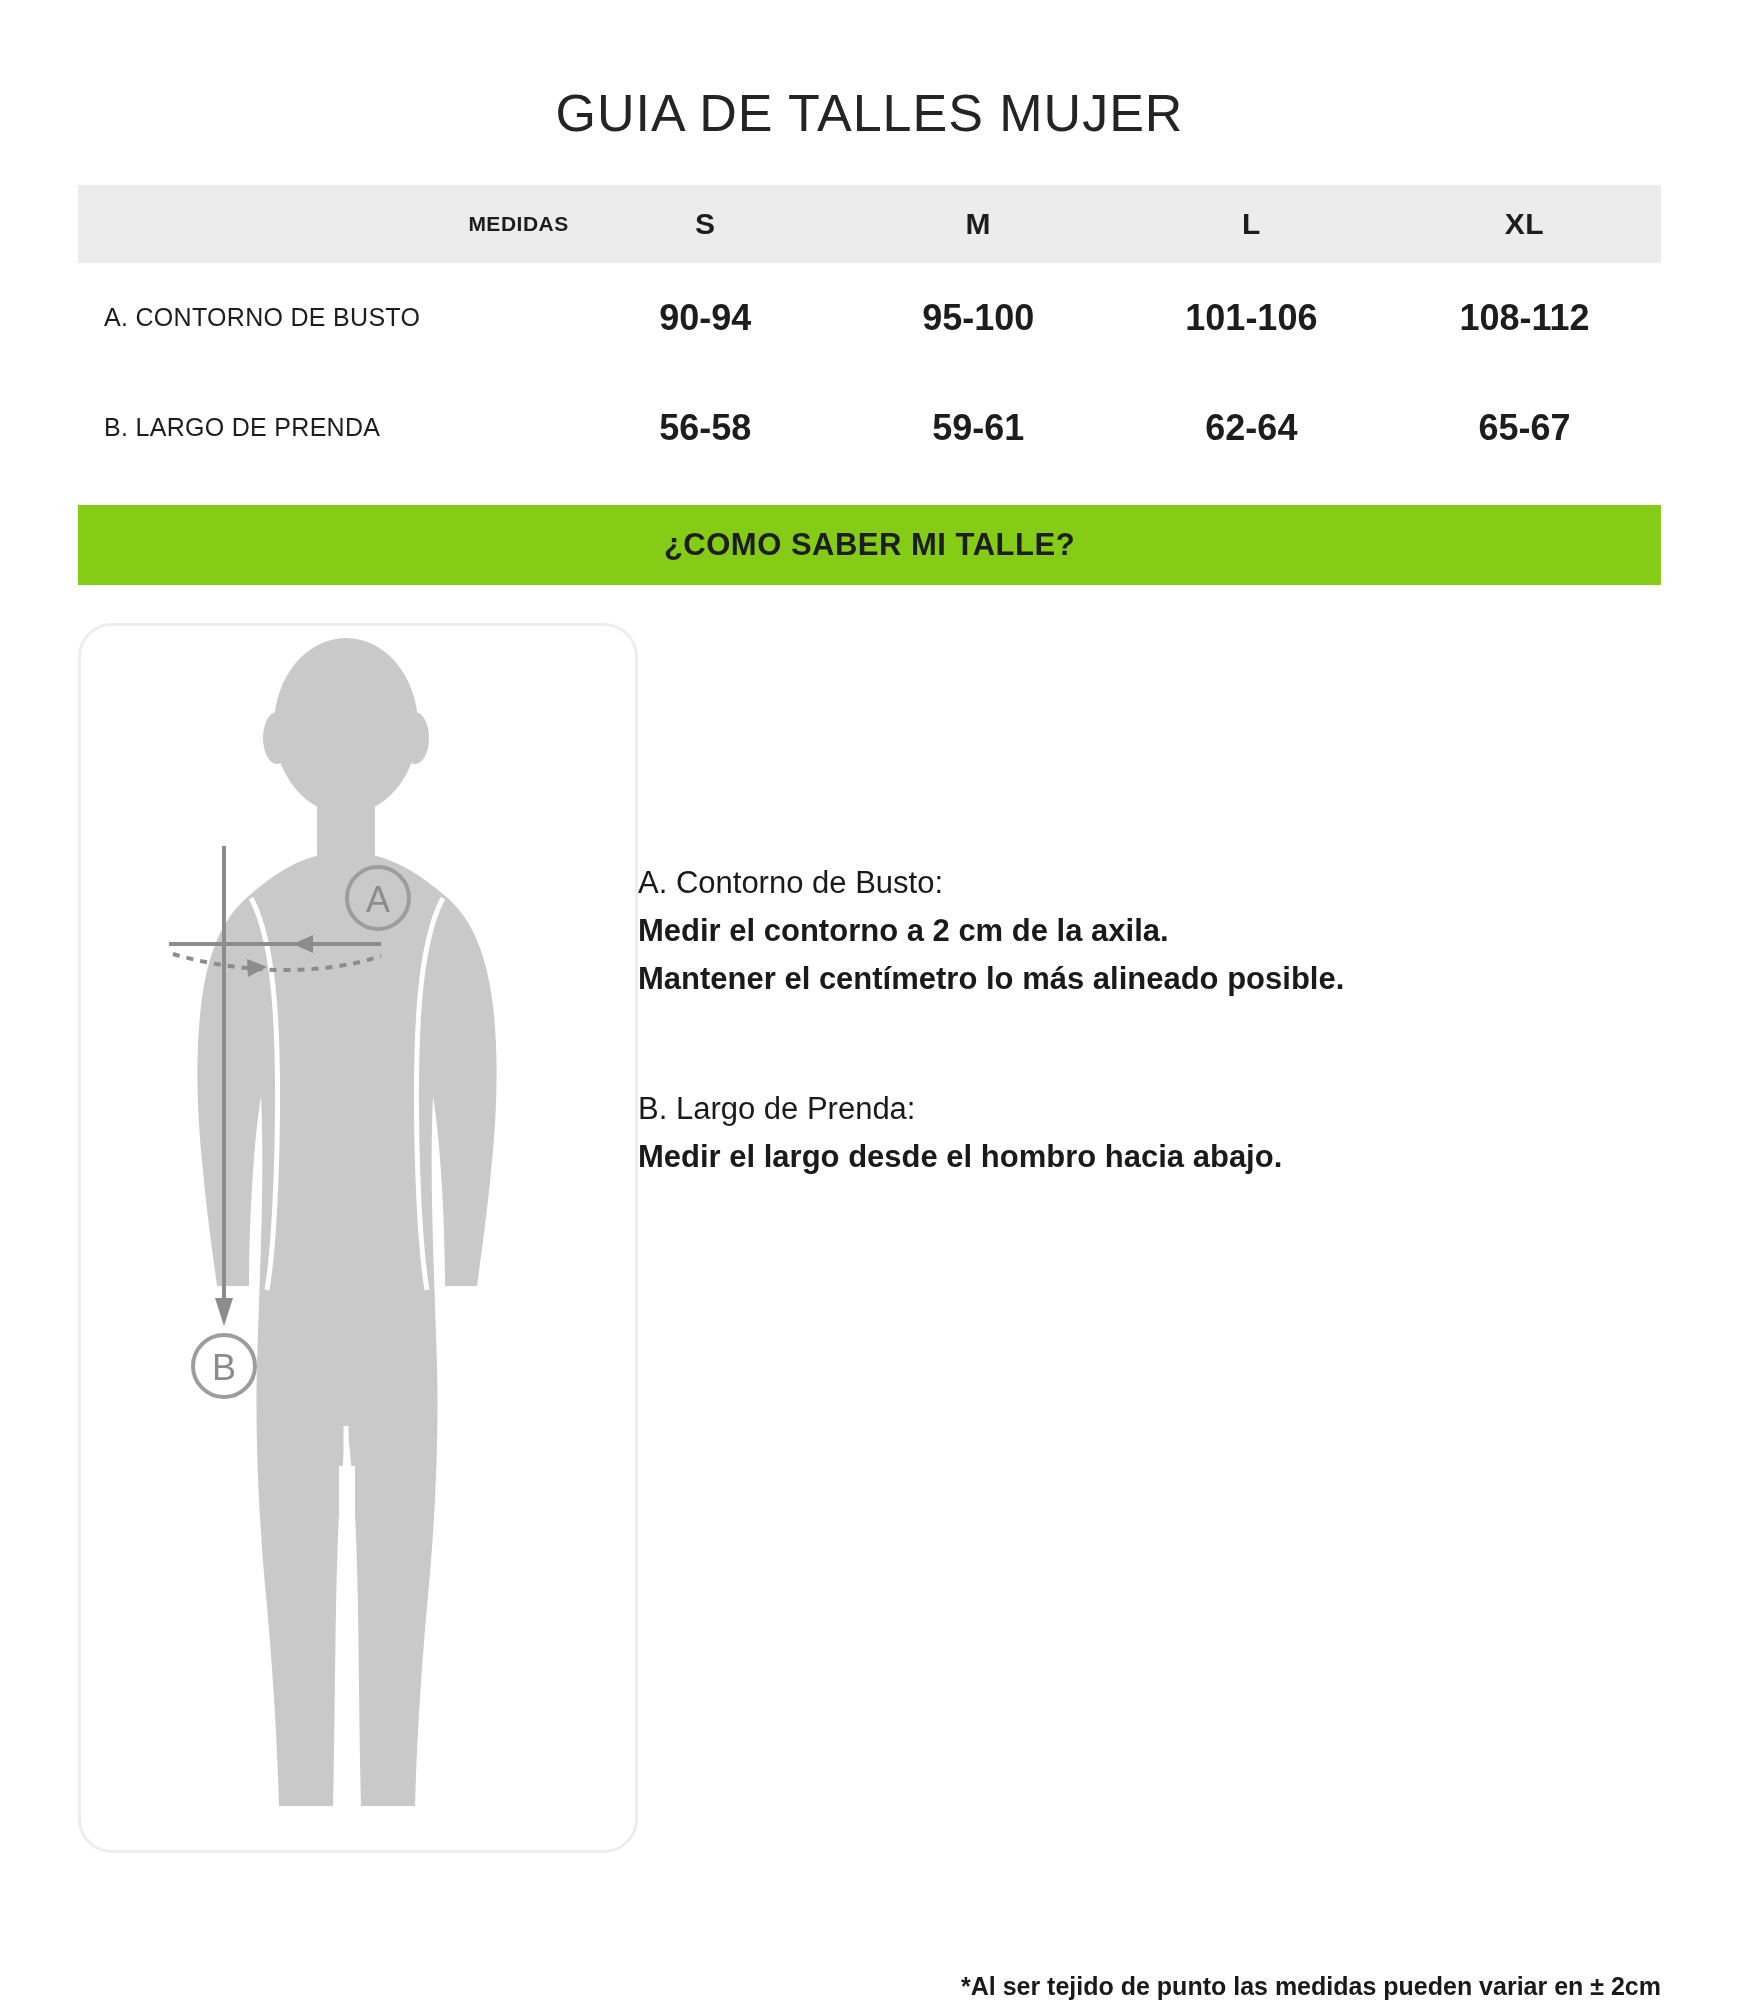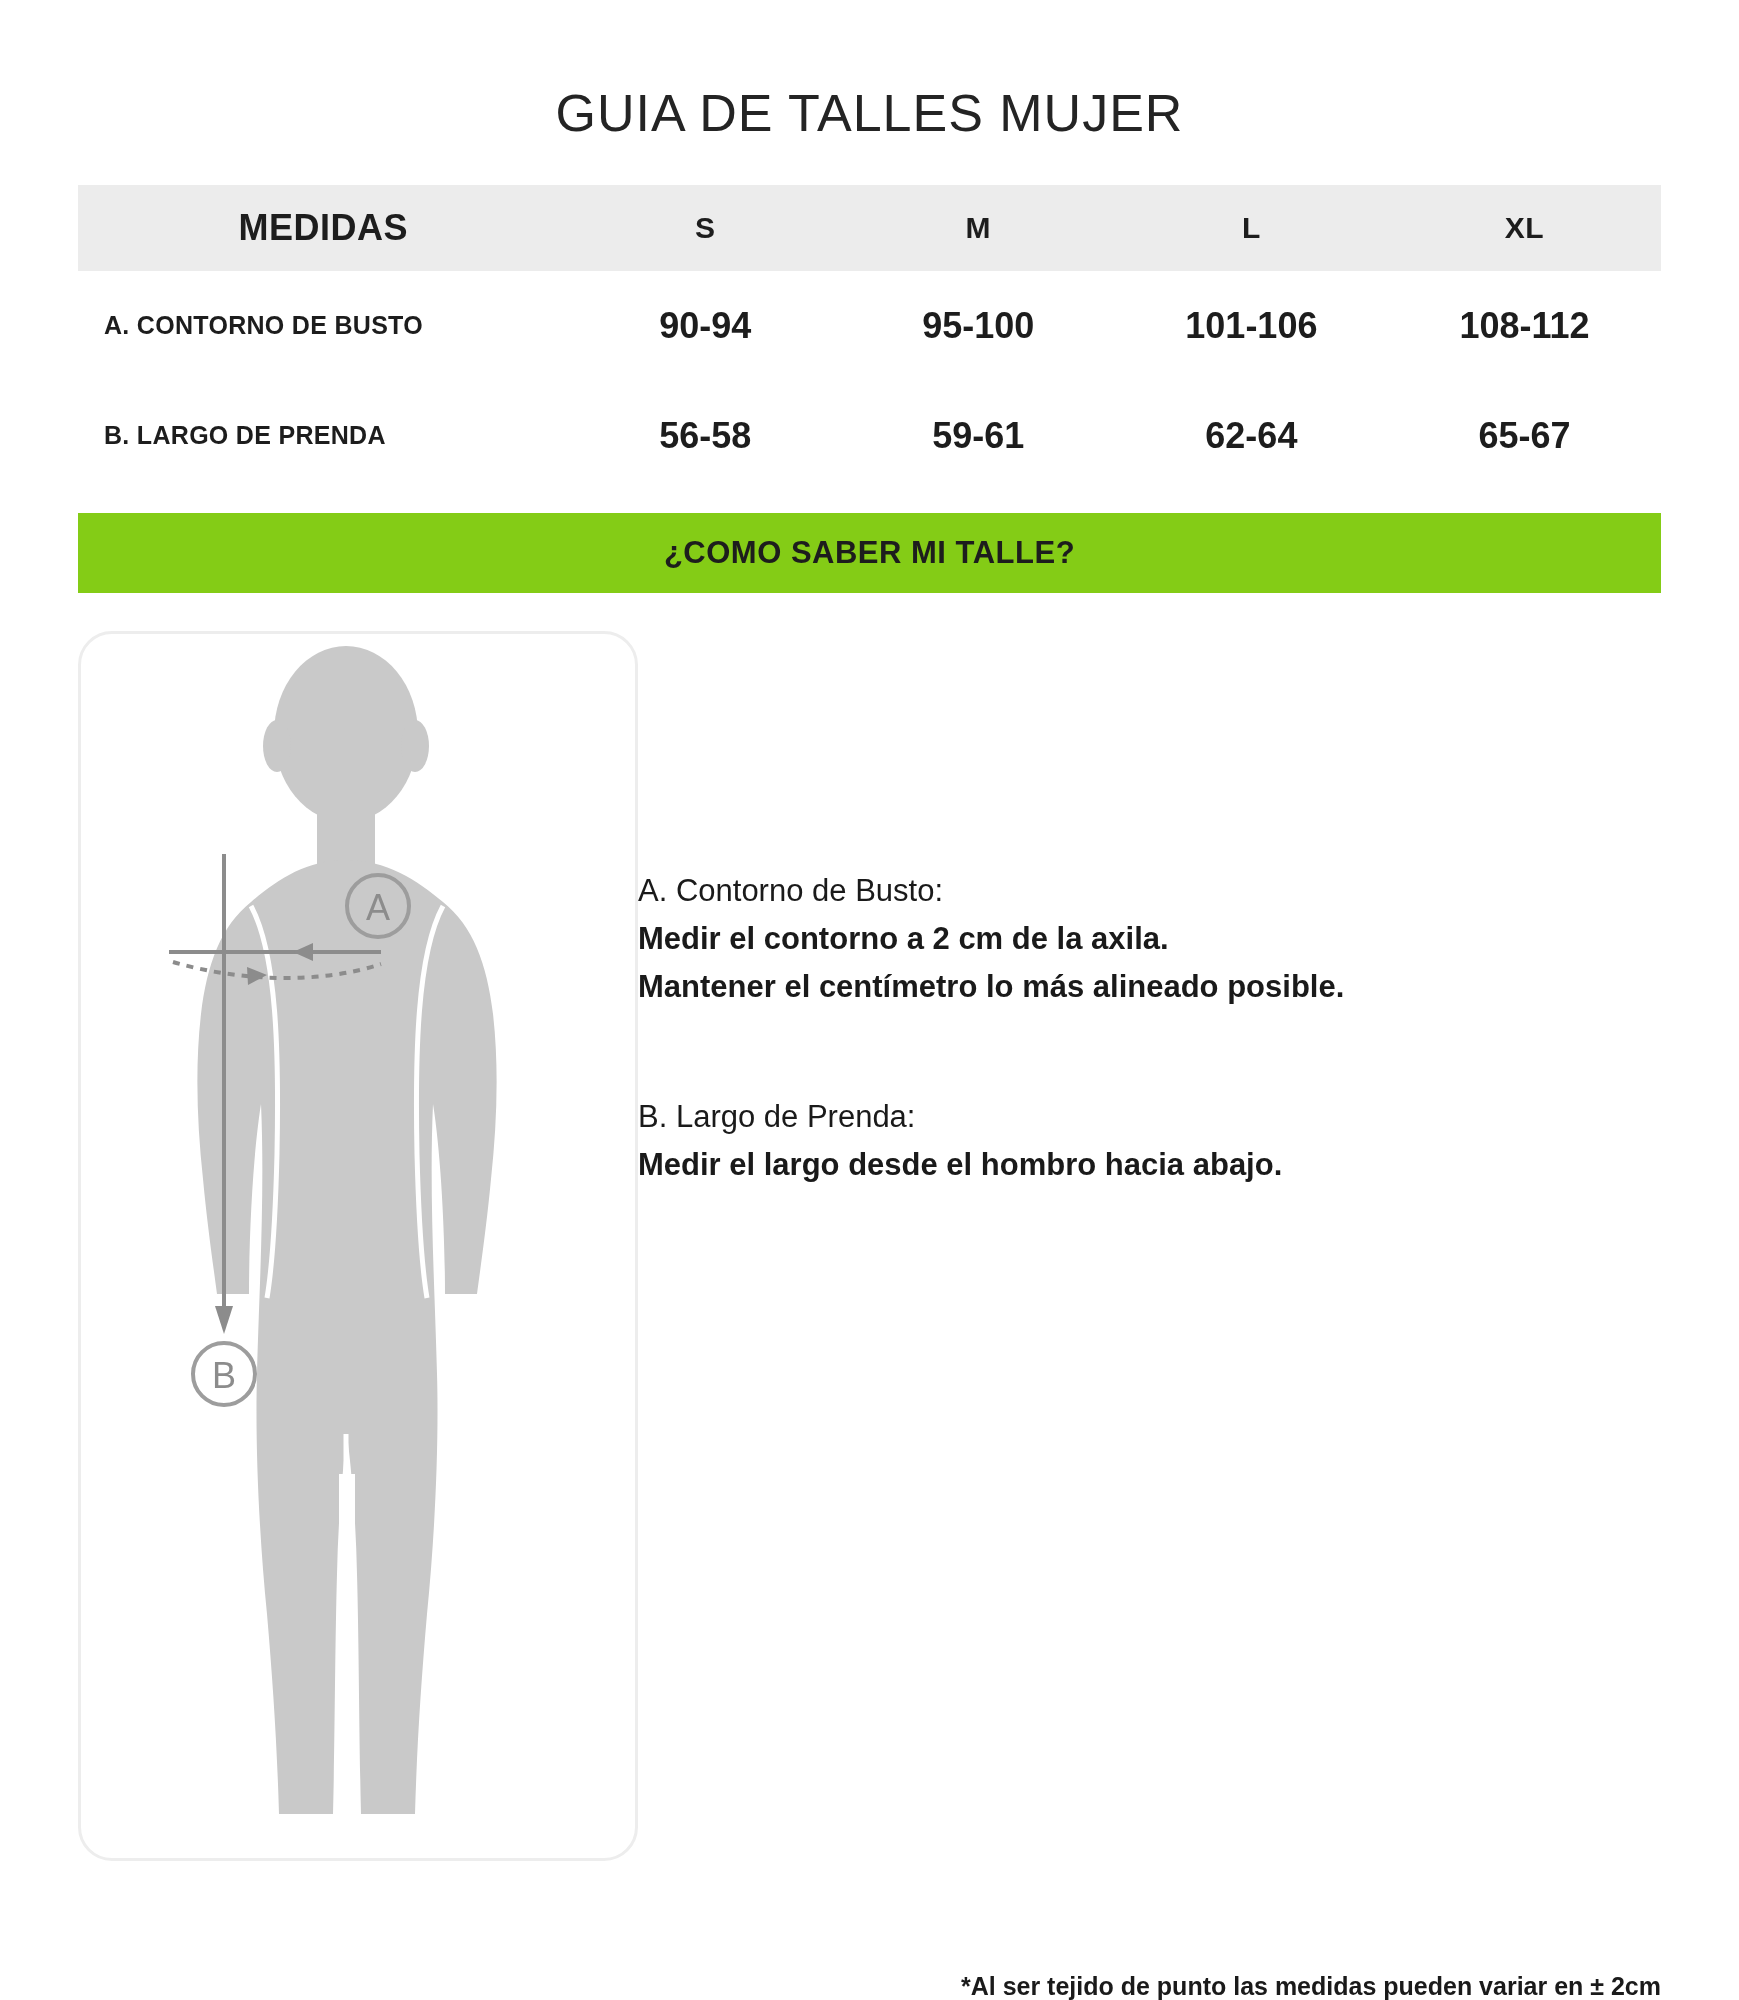--- a/index.html
+++ b/index.html
@@ -47,35 +47,35 @@
   }
   table.size-table thead th {
     font-size: 30px;
     font-weight: 700;
     color: #1d1d1d;
     padding: 22px 0;
     text-align: center;
     letter-spacing: 0.5px;
   }
   table.size-table thead th.first-col {
-    text-align: center;
-    font-size: 36px;
+    text-align: right;
+    font-size: 21px;
   }
   table.size-table tbody td {
     padding: 34px 0;
     text-align: center;
     font-size: 36px;
     font-weight: 700;
     color: #1d1d1d;
   }
   table.size-table tbody td.label-cell {
     text-align: left;
     padding-left: 26px;
     font-size: 25px;
-    font-weight: 700;
+    font-weight: 400;
     letter-spacing: 0.3px;
   }
   col.c1 { width: 31%; }
   col.c2, col.c3, col.c4, col.c5 { width: 17.25%; }
 
   
   .banner {
     margin: 22px 78px 0 78px;
     background: #84cc16;
     text-align: center;

